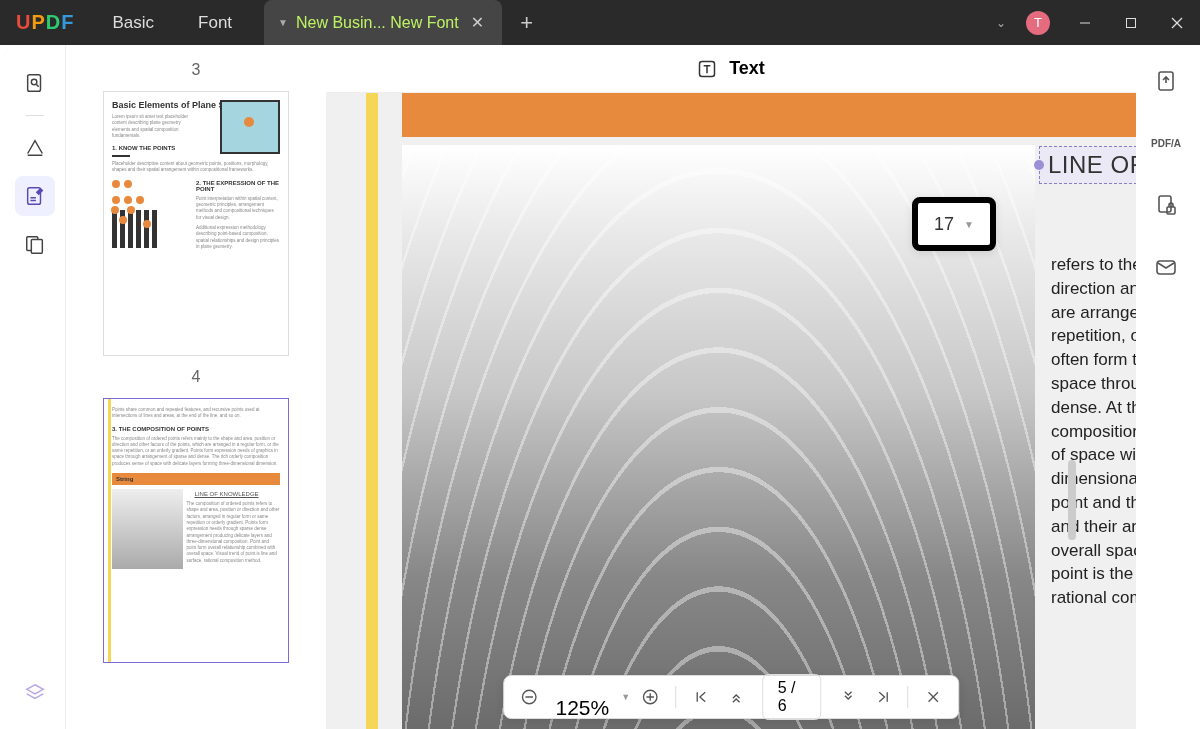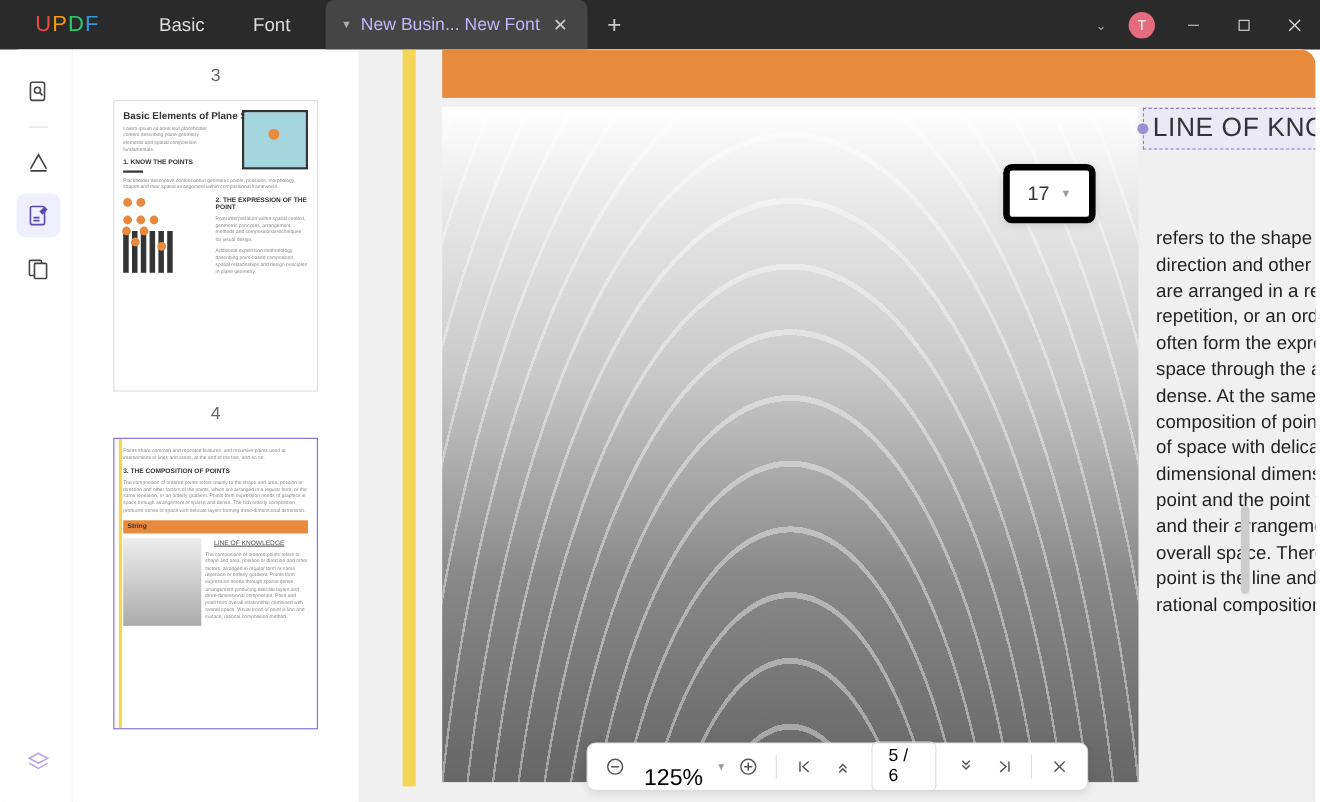--- a/index.html
+++ b/index.html
@@ -1,28 +1,28 @@
 <!DOCTYPE html>
 <html><head>
   <meta charset="utf-8">
   <style>
     * { margin: 0; padding: 0; box-sizing: border-box; }
     body { font-family: -apple-system, BlinkMacSystemFont, "Segoe UI", Arial, sans-serif; background: #fff; overflow: hidden; width: 1200px; height: 729px; position: relative; }
 
     
     .titlebar { height: 45px; background: #2a2a2a; display: flex; align-items: center; color: #ddd; }
-    .logo { font-weight: 400; font-size: 20px; padding: 0 32px; letter-spacing: 1px; }
+    .logo { font-weight: 700; font-size: 20px; padding: 0 16px; letter-spacing: 1px; }
     .logo .u { color: #e74c3c; }
     .logo .p { color: #f39c12; }
     .logo .d { color: #2ecc71; }
     .logo .f { color: #3498db; }
     .menu-item { padding: 0 22px; font-size: 17px; cursor: pointer; }
     .tab { background: #454545; height: 45px; display: flex; align-items: center; padding: 0 14px; margin-left: 10px; border-radius: 8px 8px 0 0; gap: 8px; }
     .tab .tri { font-size: 10px; color: #aaa; }
-    .tab .label { font-size: 16px; color: #c4b5fd; }
+    .tab .label { font-size: 16px; color: #bef264; }
     .tab .close { font-size: 16px; color: #ccc; cursor: pointer; padding: 0 4px; }
     .newtab { padding: 0 18px; font-size: 22px; color: #ccc; cursor: pointer; }
     .title-spacer { flex: 1; }
     .win-ctrl { display: flex; align-items: center; gap: 0; }
     .win-btn { width: 46px; height: 45px; display: flex; align-items: center; justify-content: center; color: #ddd; font-size: 14px; cursor: pointer; }
     .avatar { width: 24px; height: 24px; border-radius: 50%; background: #e56b7f; color: #fff; display: flex; align-items: center; justify-content: center; font-size: 13px; font-weight: 500; margin: 0 12px; }
     .chev-down { font-size: 12px; color: #aaa; padding: 0 8px; }
 
     
     .main { display: flex; height: calc(729px - 45px); background: #f5f5f5; border-radius: 14px 14px 0 0; margin: 0 4px; overflow: hidden; }
@@ -224,20 +224,27 @@
         <div class="thumb-img" style="width:42%;height:80px;margin:0;background:linear-gradient(#eee,#aaa)"></div>
         <div style="flex:1">
           <div class="thumb-subhead">LINE OF KNOWLEDGE</div>
           <div class="thumb-txt" style="padding:2px 0">The composition of ordered points refers to shape and area, position or direction and other factors, arranged in regular form or same repetition or orderly gradient. Points form expression needs through sparse dense arrangement producing delicate layers and three-dimensional composition. Point and point form overall relationship combined with overall space. Visual trend of point is line and surface, rational composition method.</div>
         </div>
       </div>
     </div>
   </div>
 
   <div class="docview">
+    <div class="doc-header">
+      <svg width="22" height="22" viewBox="0 0 24 24" fill="none" stroke="#333" stroke-width="1.8">
+          <rect x="3" y="3" width="18" height="18" rx="3"></rect>
+          <path d="M8 8 L16 8 M12 8 L12 17"></path>
+        </svg>
+      <span>Text</span>
+    </div>
 
     <div class="doc-canvas">
       <div class="page">
         <div class="yellow-band"></div>
         <div class="orange-banner"></div>
         <div class="photo"></div>
 
         <div class="sel-box">
           <div class="sel-handle l"></div>
           <span class="txt">LINE OF KNOWLEDGE</span>
@@ -303,14 +310,36 @@
               <line x1="5" y1="5" x2="19" y2="19"></line>
               <line x1="19" y1="5" x2="5" y2="19"></line>
             </svg>
         </div>
       </div>
     </div>
 
     <div class="scroll-thumb"></div>
   </div>
 
+  <div class="rtool">
+    <div class="ricon">
+      <svg width="24" height="24" viewBox="0 0 24 24" fill="none" stroke="currentColor" stroke-width="1.6">
+          <rect x="5" y="3" width="14" height="18" rx="2"></rect>
+          <path d="M12 8 L12 14 M9 11 L12 8 L15 11"></path>
+        </svg>
+    </div>
+    <div class="ricon" style="font-size:10px;font-weight:600;text-align:center;line-height:1.1;color:#555">PDF/A</div>
+    <div class="ricon">
+      <svg width="24" height="24" viewBox="0 0 24 24" fill="none" stroke="currentColor" stroke-width="1.6">
+          <rect x="5" y="3" width="12" height="16" rx="2"></rect>
+          <rect x="13" y="14" width="8" height="7" rx="1"></rect>
+          <path d="M15 14 v-2 a2 2 0 0 1 4 0 v2"></path>
+        </svg>
+    </div>
+    <div class="ricon">
+      <svg width="24" height="24" viewBox="0 0 24 24" fill="none" stroke="currentColor" stroke-width="1.6">
+          <rect x="3" y="6" width="18" height="13" rx="3"></rect>
+          <path d="M4 8 L12 13 L20 8"></path>
+        </svg>
+    </div>
+  </div>
 
 </div>
 
 </body></html>

